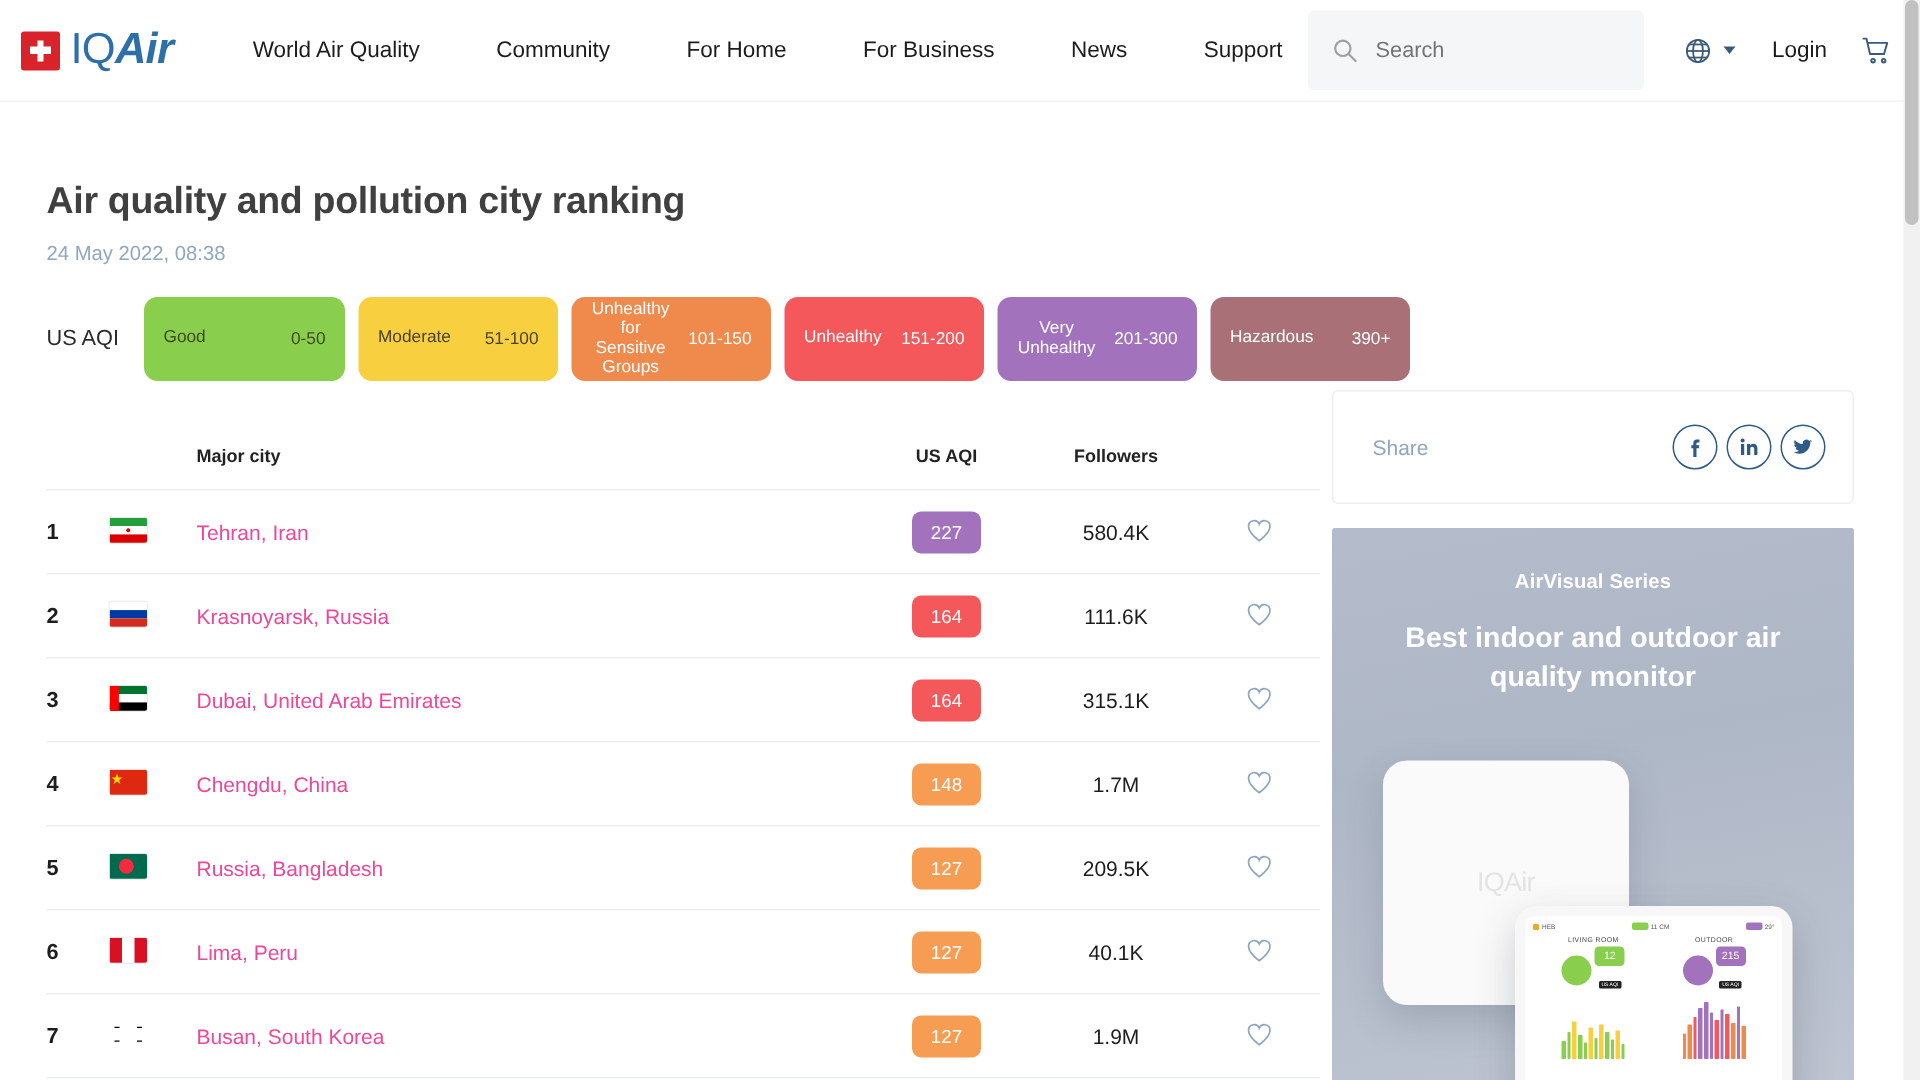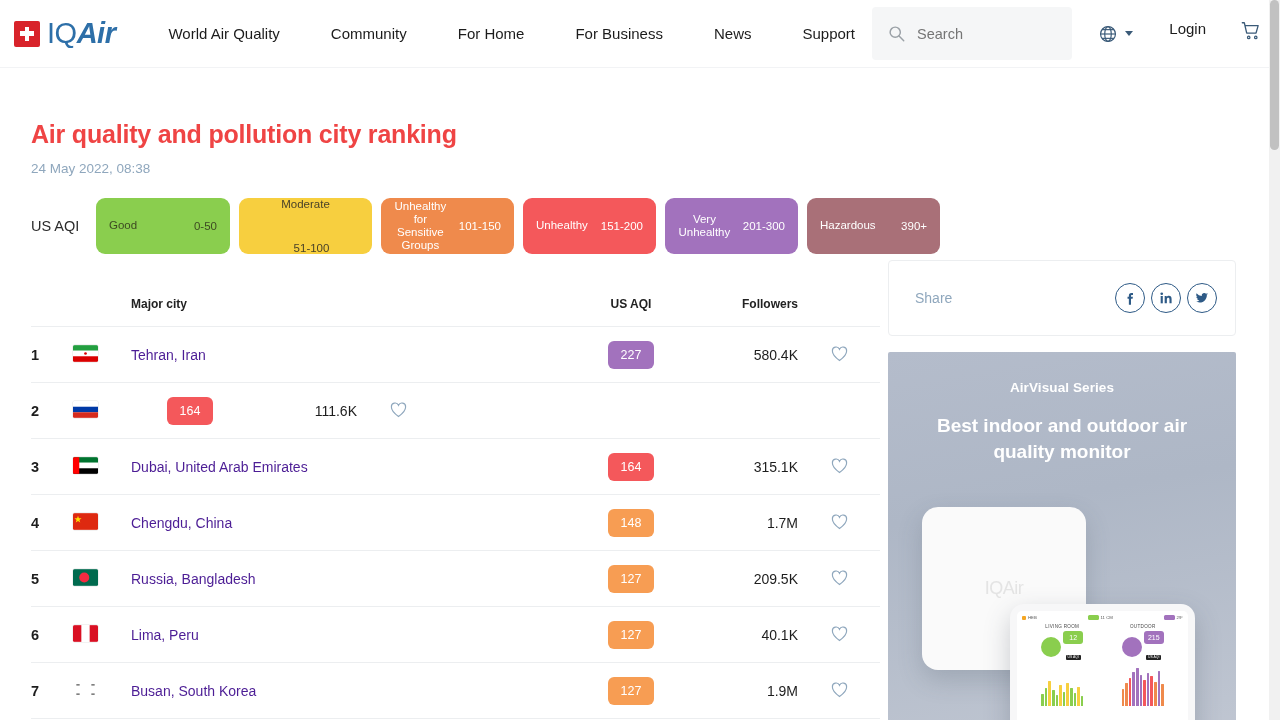--- a/index.html
+++ b/index.html
@@ -48,70 +48,70 @@
     border-radius: 4px;
     display: flex; align-items: center;
     padding: 0 16px; gap: 12px;
   }
   .search-icon { width: 17px; height: 17px; flex: none; }
   .search-input {
     border: none; background: transparent; outline: none;
     font-size: 14.5px; color: #8d9298; width: 100%;
     font-family: "Liberation Sans", sans-serif;
   }
-  .header-right { display: flex; align-items: flex-start; gap: 12px; margin-left: 22px; }
+  .header-right { display: flex; align-items: center; gap: 0; margin-left: 22px; }
   .globe-btn { display: flex; align-items: center; gap: 7px; cursor: pointer; padding: 4px; }
   .caret { width: 0; height: 0; border-left: 4.5px solid transparent; border-right: 4.5px solid transparent; border-top: 5.5px solid #3a5a78; }
   .login-link { font-size: 15px; color: #1c1c1c; margin: 0 22px 0 20px; cursor: pointer; }
   .cart-btn { cursor: pointer; display: flex; align-items: center; }
 
   
   .page { display: flex; padding: 0; }
   .left-col { width: 880px; padding: 0 0 0 31px; }
   .right-col { width: 400px; padding-left: 8px; }
 
   .page-title {
-    font-size: 25px; font-weight: 700; color: #ef4444;
+    font-size: 25px; font-weight: 700; color: #404040;
     margin-top: 52px; letter-spacing: -0.2px;
   }
   .page-date { font-size: 13.5px; color: #8fa7bd; margin-top: 12px; }
 
   
   .legend-row { display: flex; align-items: center; margin-top: 22px; gap: 9px; }
   .legend-label { font-size: 14.5px; color: #2b2b2b; width: 56px; flex: none; }
   .legend-pill {
     height: 56px; border-radius: 9px;
     display: flex; align-items: center; justify-content: space-between;
     padding: 0 13px; color: #fff; font-size: 11.5px; flex: none;
   }
   .legend-pill .pname { text-align: center; line-height: 1.15; }
   .legend-pill .prange { margin-left: 12px; white-space: nowrap; }
-  .legend-pill.dark-text { color: #4a4229; flex-direction: column; }
+  .legend-pill.dark-text { color: #4a4229; }
   .legend-pill.dark-text2 { color: #3d4a22; }
 
   
   .table-head {
     display: flex; align-items: center; height: 44px;
     margin-top: 28px; font-size: 12px; font-weight: 700; color: #222;
   }
   .col-rank { width: 42px; flex: none; }
   .col-flag { width: 58px; flex: none; }
   .col-city { flex: 1 1 auto; }
   .col-aqi { width: 118px; flex: none; text-align: center; }
-  .col-foll { width: 108px; flex: none; text-align: right; }
+  .col-foll { width: 108px; flex: none; text-align: center; }
   .col-fav { width: 82px; flex: none; text-align: center; }
 
   .table-rows { border-top: 1px solid #eceef0; }
   .trow {
     display: flex; align-items: center; height: 56px;
     border-bottom: 1px solid #eceef0;
     font-size: 14px;
   }
   .trow .col-rank { font-weight: 700; color: #1d1d1d; font-size: 14.5px; }
-  .trow .col-city a { color: #4c1d95; text-decoration: none; font-size: 14px; }
+  .trow .col-city a { color: #ec4899; text-decoration: none; font-size: 14px; }
   .flag {
     width: 25px; height: 17px; border-radius: 1.5px; overflow: hidden;
     box-shadow: 0 0 0 0.5px rgba(0,0,0,0.10);
     position: relative; display: inline-block;
   }
   .aqi-badge {
     display: inline-flex; align-items: center; justify-content: center;
     min-width: 46px; height: 28px; border-radius: 6px;
     color: #fff; font-size: 12.5px; padding: 0 8px;
   }
@@ -317,20 +317,21 @@
         <div class="col-rank">2</div>
         <div class="col-flag">
           <span class="flag">
             <svg width="25" height="17" viewBox="0 0 30 20">
                 <rect width="30" height="6.67" fill="#fff"></rect>
                 <rect y="6.67" width="30" height="6.67" fill="#0039a6"></rect>
                 <rect y="13.33" width="30" height="6.67" fill="#d52b1e"></rect>
               </svg>
           </span>
         </div>
+        <div class="col-city"><a href="#">Krasnoyarsk, Russia</a></div>
         <div class="col-aqi"><span class="aqi-badge" style="background:#f4585b;">164</span></div>
         <div class="col-foll foll">111.6K</div>
         <div class="col-fav">
           <svg class="heart" viewBox="0 0 24 22" fill="none" stroke="#8fa7bd" stroke-width="1.5">
               <path d="M12 20S2.8 13.6 2.8 7.8A4.8 4.8 0 0 1 12 5.6 4.8 4.8 0 0 1 21.2 7.8C21.2 13.6 12 20 12 20z"></path>
             </svg>
         </div>
       </div>
 
       <div class="trow">

